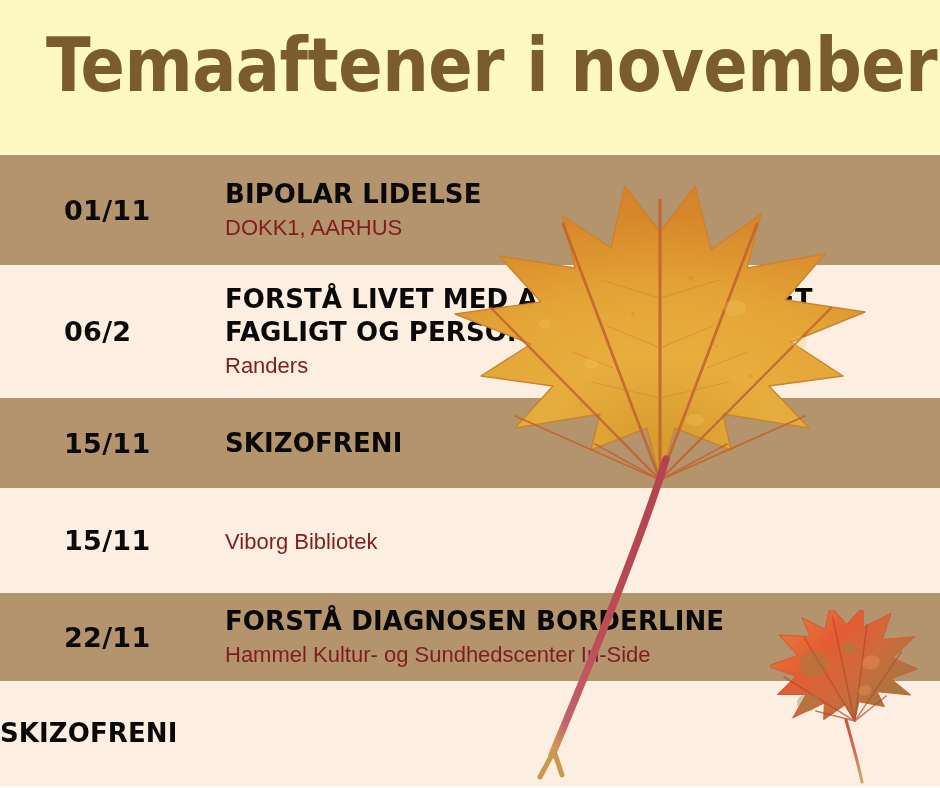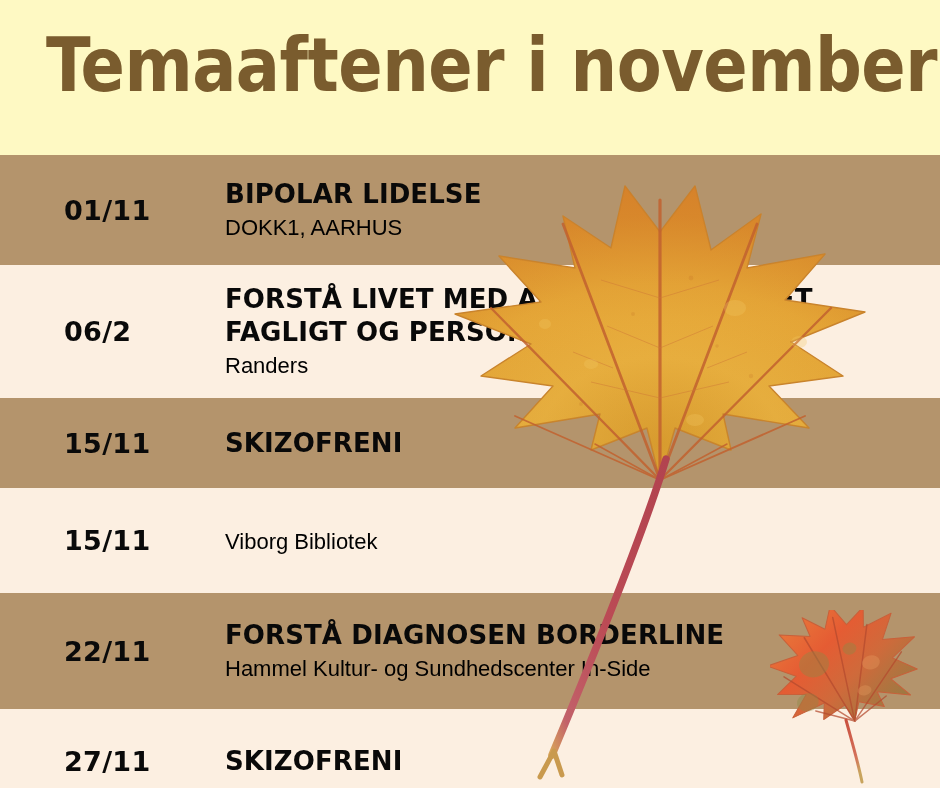--- a/index.html
+++ b/index.html
@@ -43,31 +43,31 @@
   }
   .row-body{flex:1 1 auto;padding-right:24px;}
   .row-title{
     font-size:26px;font-weight:700;color:#090909;
     letter-spacing:0.1px;line-height:33px;
     font-family:"DejaVu Sans","Liberation Sans", sans-serif;
     text-transform:uppercase;
     white-space:pre-line;
   }
   .row-venue{
-    font-size:22px;font-weight:400;color:#000000;
+    font-size:22px;font-weight:400;color:#7f1d1d;
     line-height:30px;margin-top:2px;
     font-family:"Liberation Sans", sans-serif;
   }
 
   
   .r0{height:110px;}
   .r1{height:133px;}
   .r2{height:90px;}
   .r3{height:105px;}
-  .r4{height:116px;}
+  .r4{height:88px;}
   .r5{height:105px;}
 
   
   .leaf-layer{position:absolute;left:0;top:0;width:940px;height:788px;z-index:3;pointer-events:none;}
   .leaf-layer.behind-text{z-index:2;}
   .big-leaf{position:absolute;left:395px;top:128px;width:530px;height:400px;}
   .big-stem{position:absolute;left:470px;top:455px;width:230px;height:330px;}
   .small-leaf{position:absolute;left:770px;top:610px;width:160px;height:180px;}
 </style>
 </head>
@@ -110,21 +110,20 @@
 
     <div class="row tan r4">
       <div class="row-date">22/11</div>
       <div class="row-body">
         <div class="row-title">FORSTÅ DIAGNOSEN BORDERLINE</div>
         <div class="row-venue">Hammel Kultur- og Sundhedscenter In-Side</div>
       </div>
     </div>
 
     <div class="row cream r5">
-      <div class="row-date">27/11</div>
       <div class="row-body">
         <div class="row-title">SKIZOFRENI</div>
       </div>
     </div>
 
   </div>
 
   <div class="leaf-layer behind-text">
     <svg class="big-leaf" viewBox="0 0 530 400">
       <defs>

